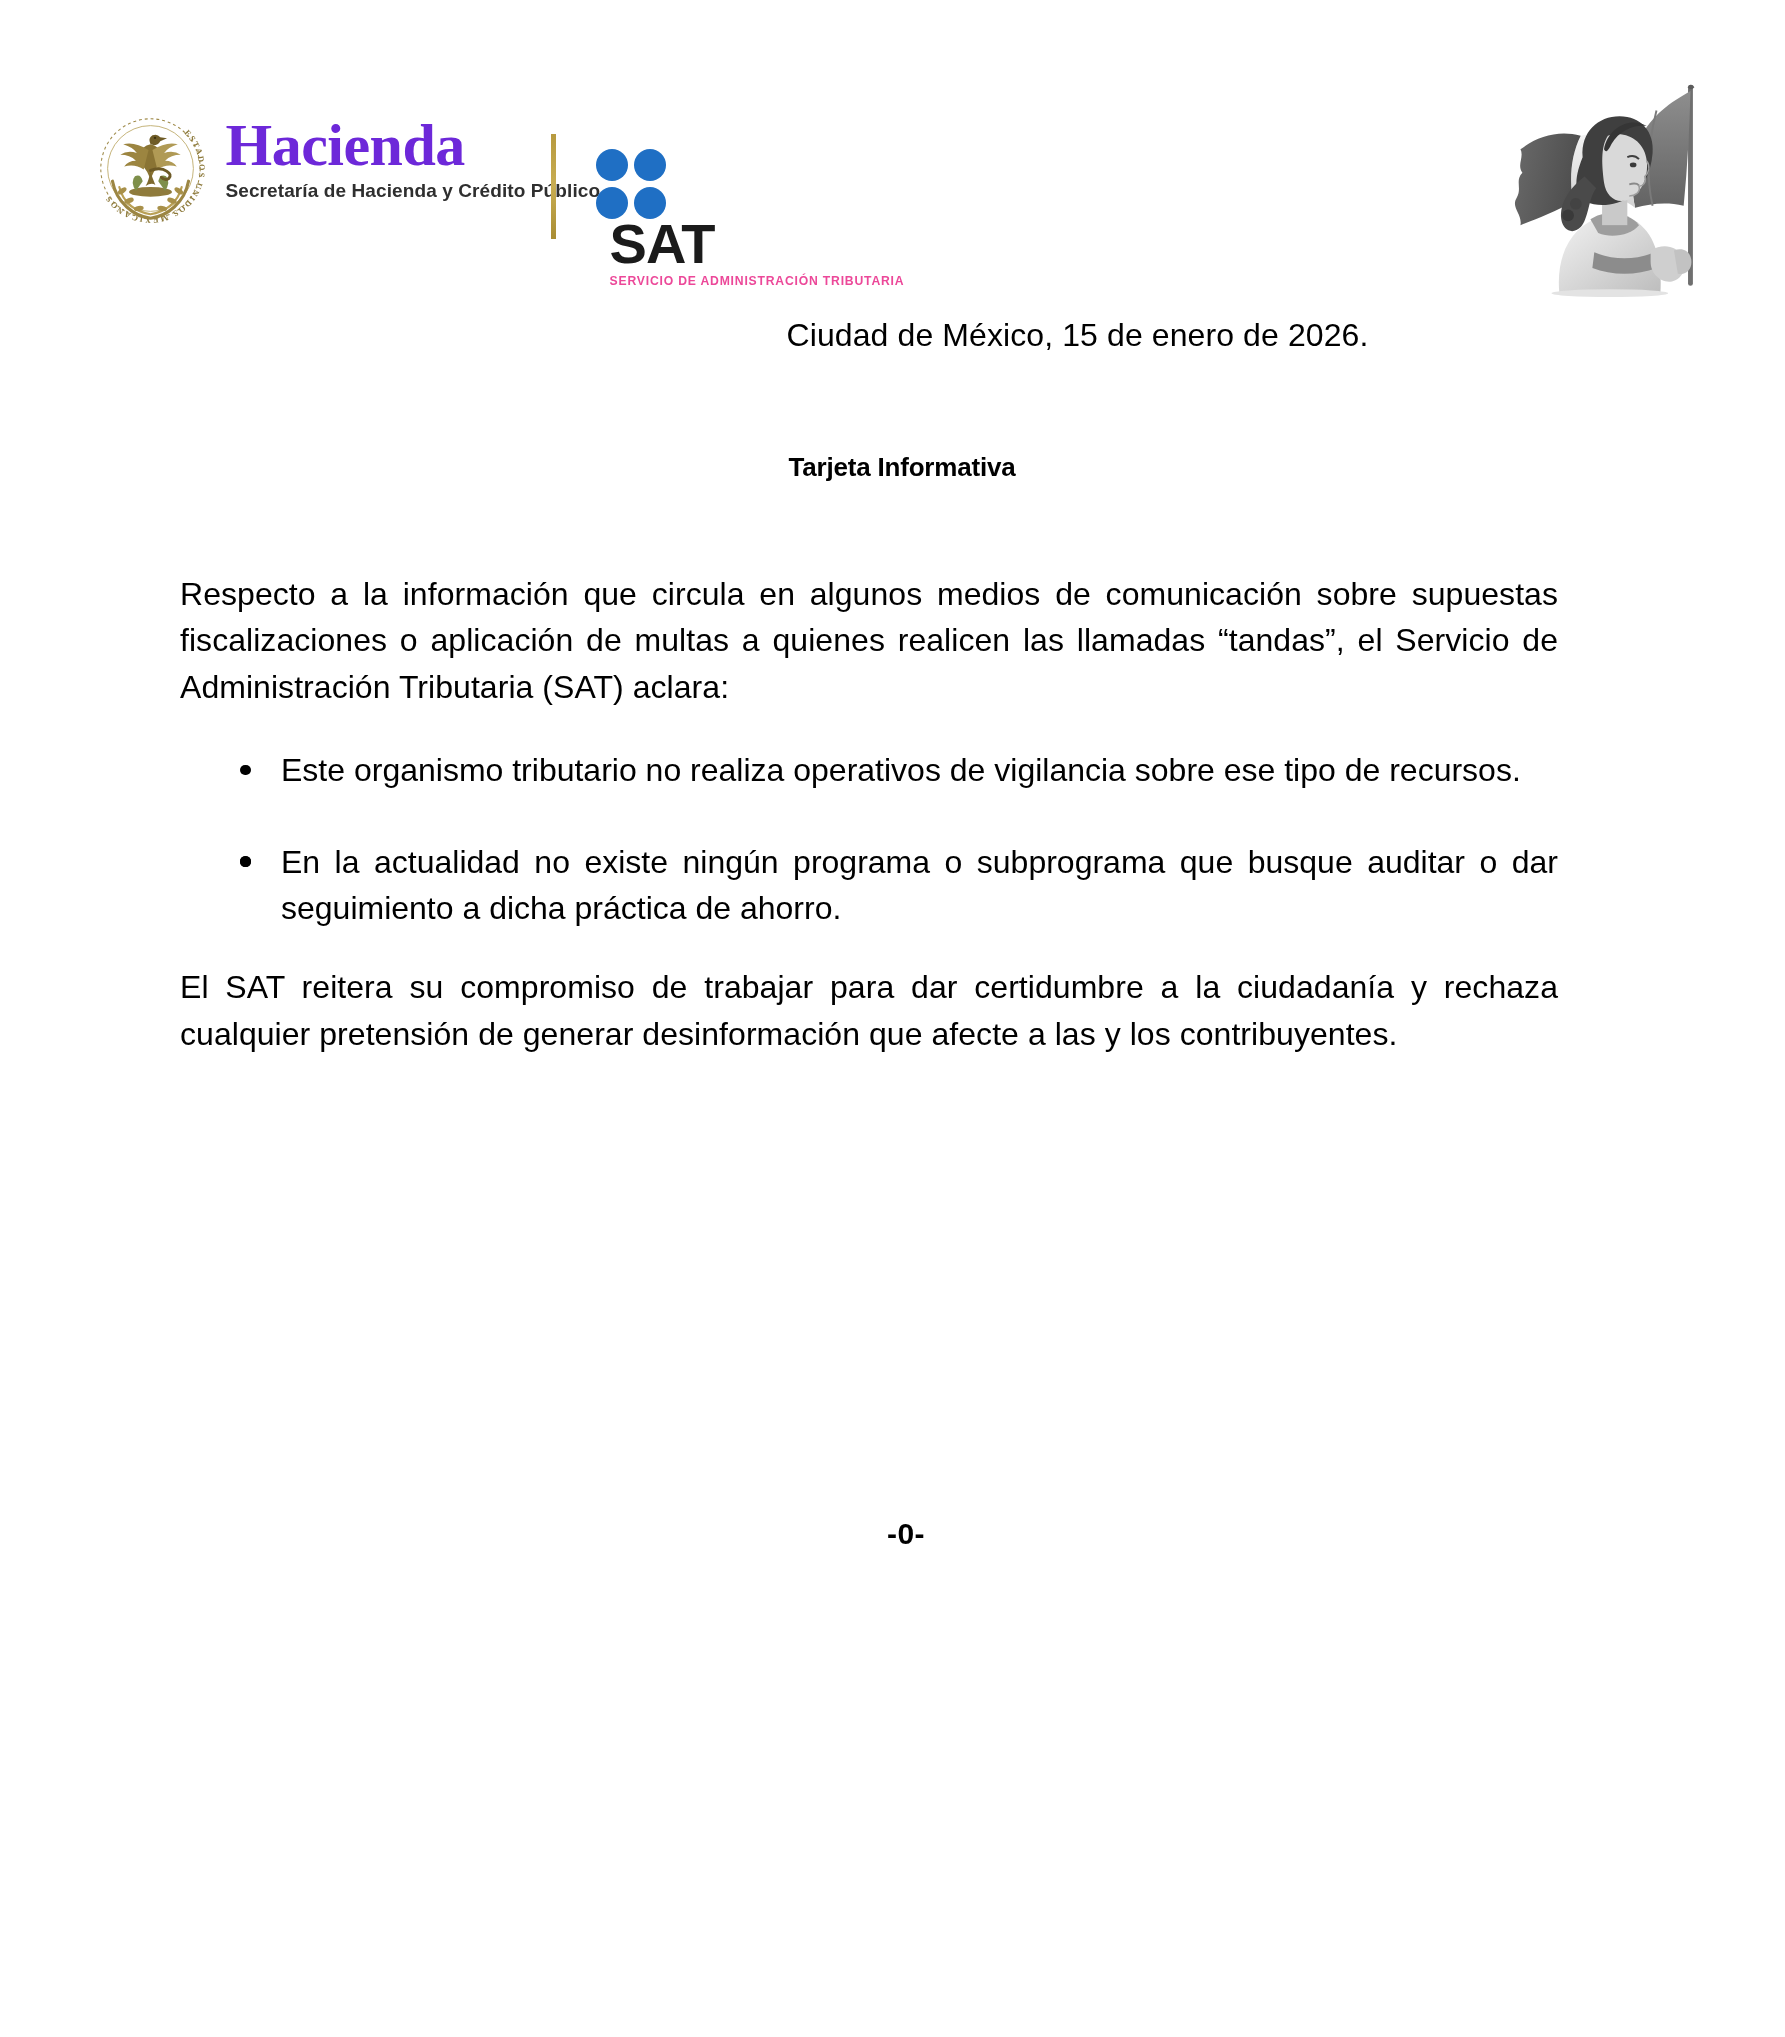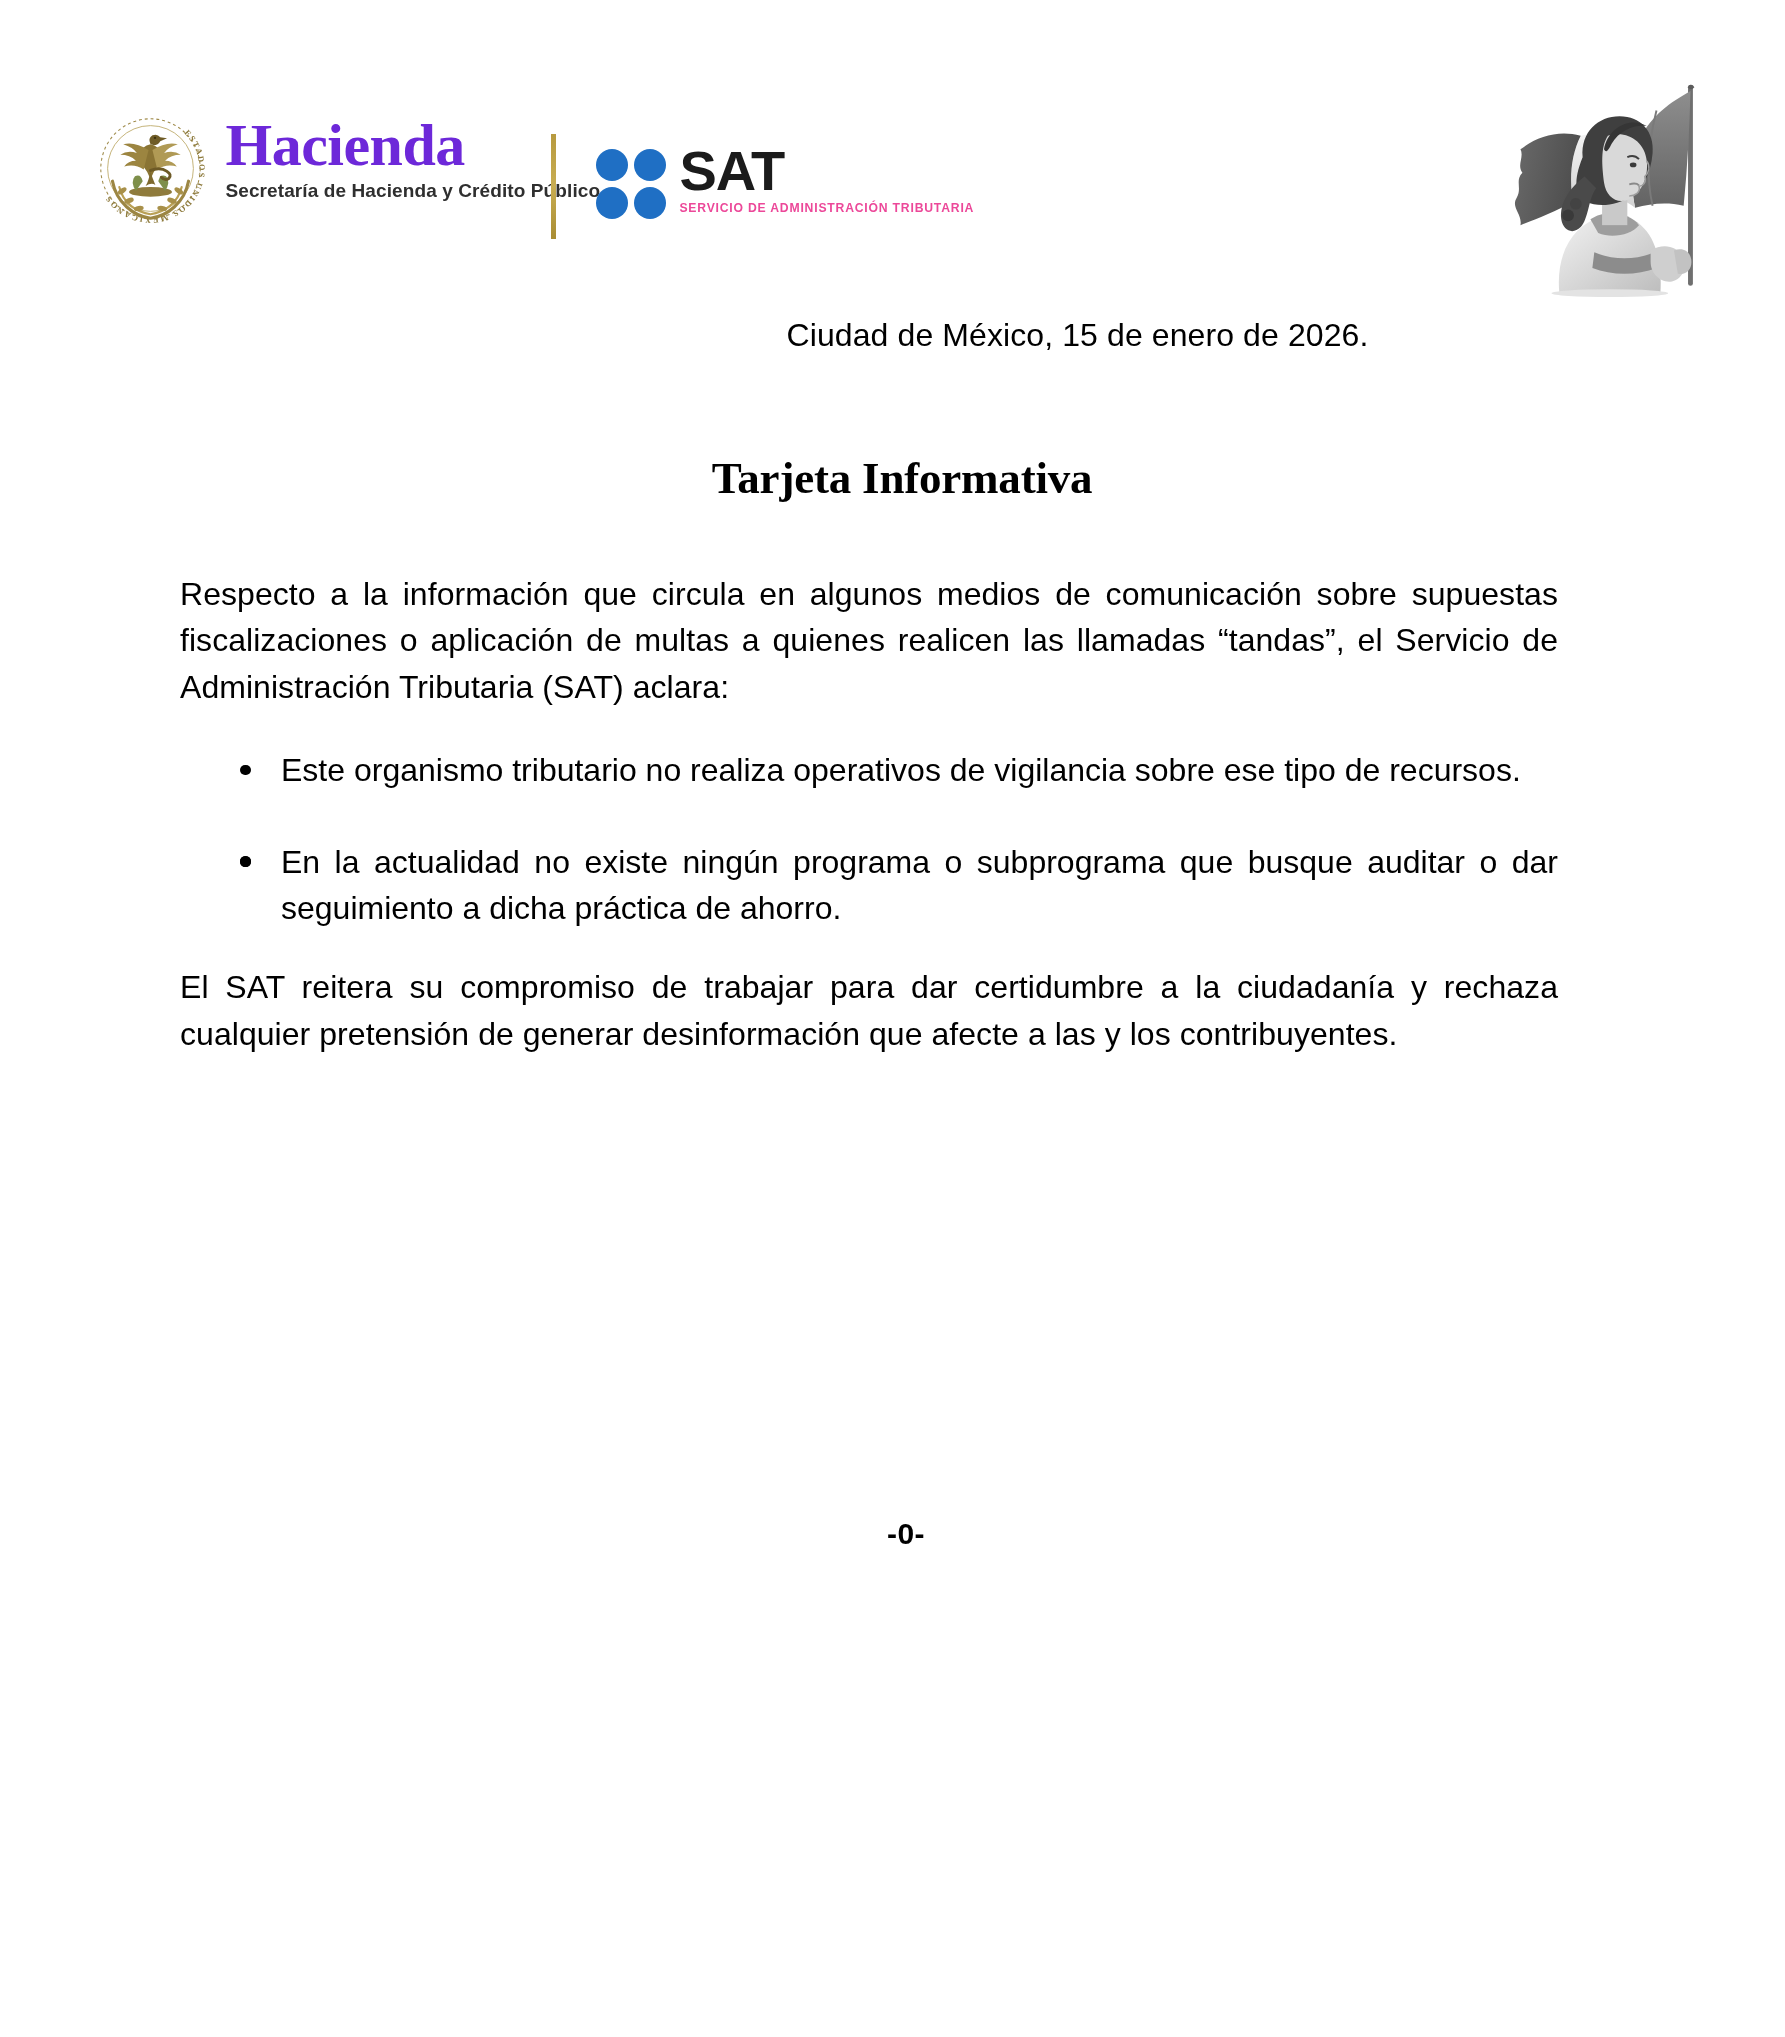--- a/index.html
+++ b/index.html
@@ -80,20 +80,21 @@
     background: linear-gradient(180deg, #b79a3f 0%, #c8ad52 50%, #a98d33 100%);
   }
 
   
   .sat-block {
     position: absolute;
     left: 596px;
     top: 146px;
     display: flex;
     align-items: flex-start;
+    flex-direction: column;
   }
   .sat-dots {
     display: grid;
     grid-template-columns: repeat(2, 32px);
     grid-template-rows: repeat(2, 32px);
     gap: 5.8px;
     flex: 0 0 auto;
     margin-top: 2.9px;
   }
   .sat-dots i {
@@ -147,24 +148,23 @@
     display: inline-block;
     padding-left: 417px;
   }
 
   .doc-title {
     position: absolute;
     left: 180px;
     top: 452px;
     width: 1378px;
     text-align: center;
-    font-size: 45px;
+    font-size: 26px;
     font-weight: bold;
     letter-spacing: -0.2px;
-    font-family: Liberation Serif, serif;
   }
   .doc-title .inner {
     display: inline-block;
     padding-left: 66px;
   }
 
   .content {
     position: absolute;
     left: 180px;
     top: 571px;

